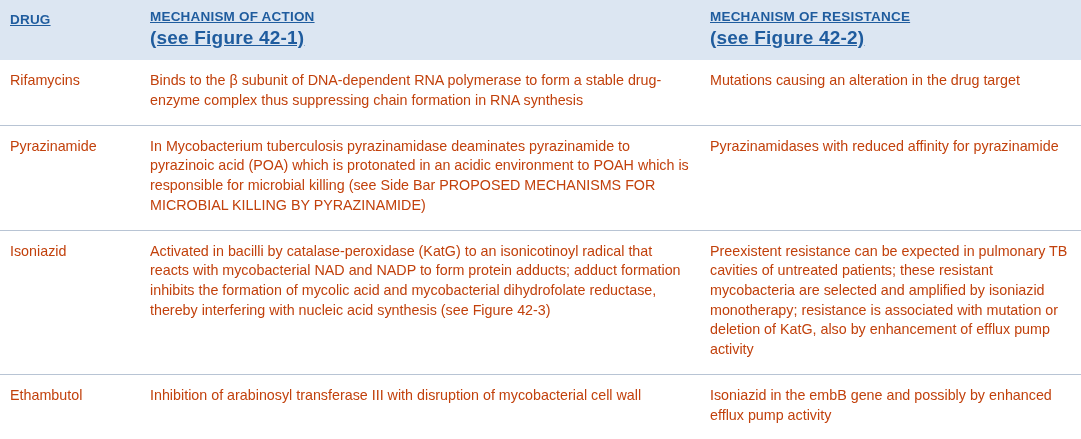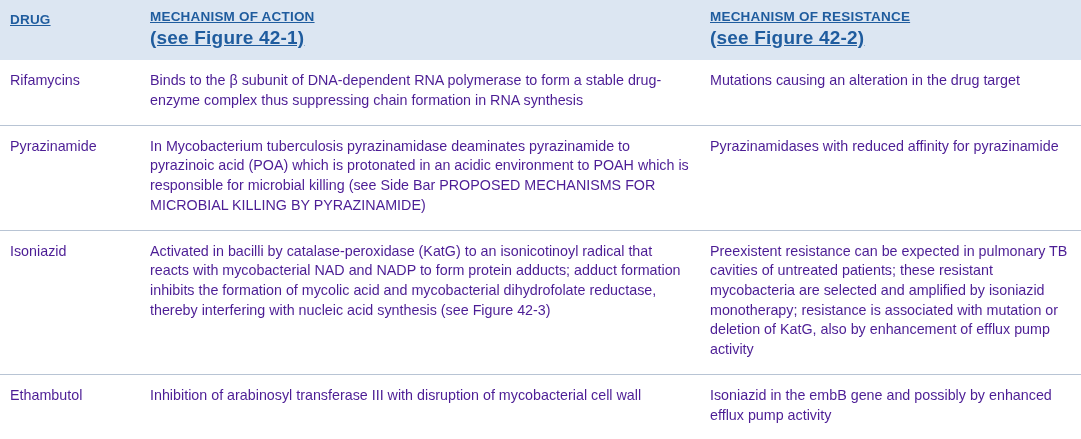--- a/index.html
+++ b/index.html
@@ -44,21 +44,21 @@
     display: block;
     font-weight: bold;
     font-size: 19px;
   }
 
   tbody td {
     vertical-align: top;
     padding: 11px 10px 14px 10px;
     font-size: 14.3px;
     line-height: 1.38;
-    color: #4c1d95;
+    color: #c2410c;
     border-top: 1px solid #b8c4d4;
     margin-top: 19px;
   }
   tbody tr:first-child td {
     border-top: none;
   }
   td.drug {
     padding-left: 10px;
   }
   td.moa {

